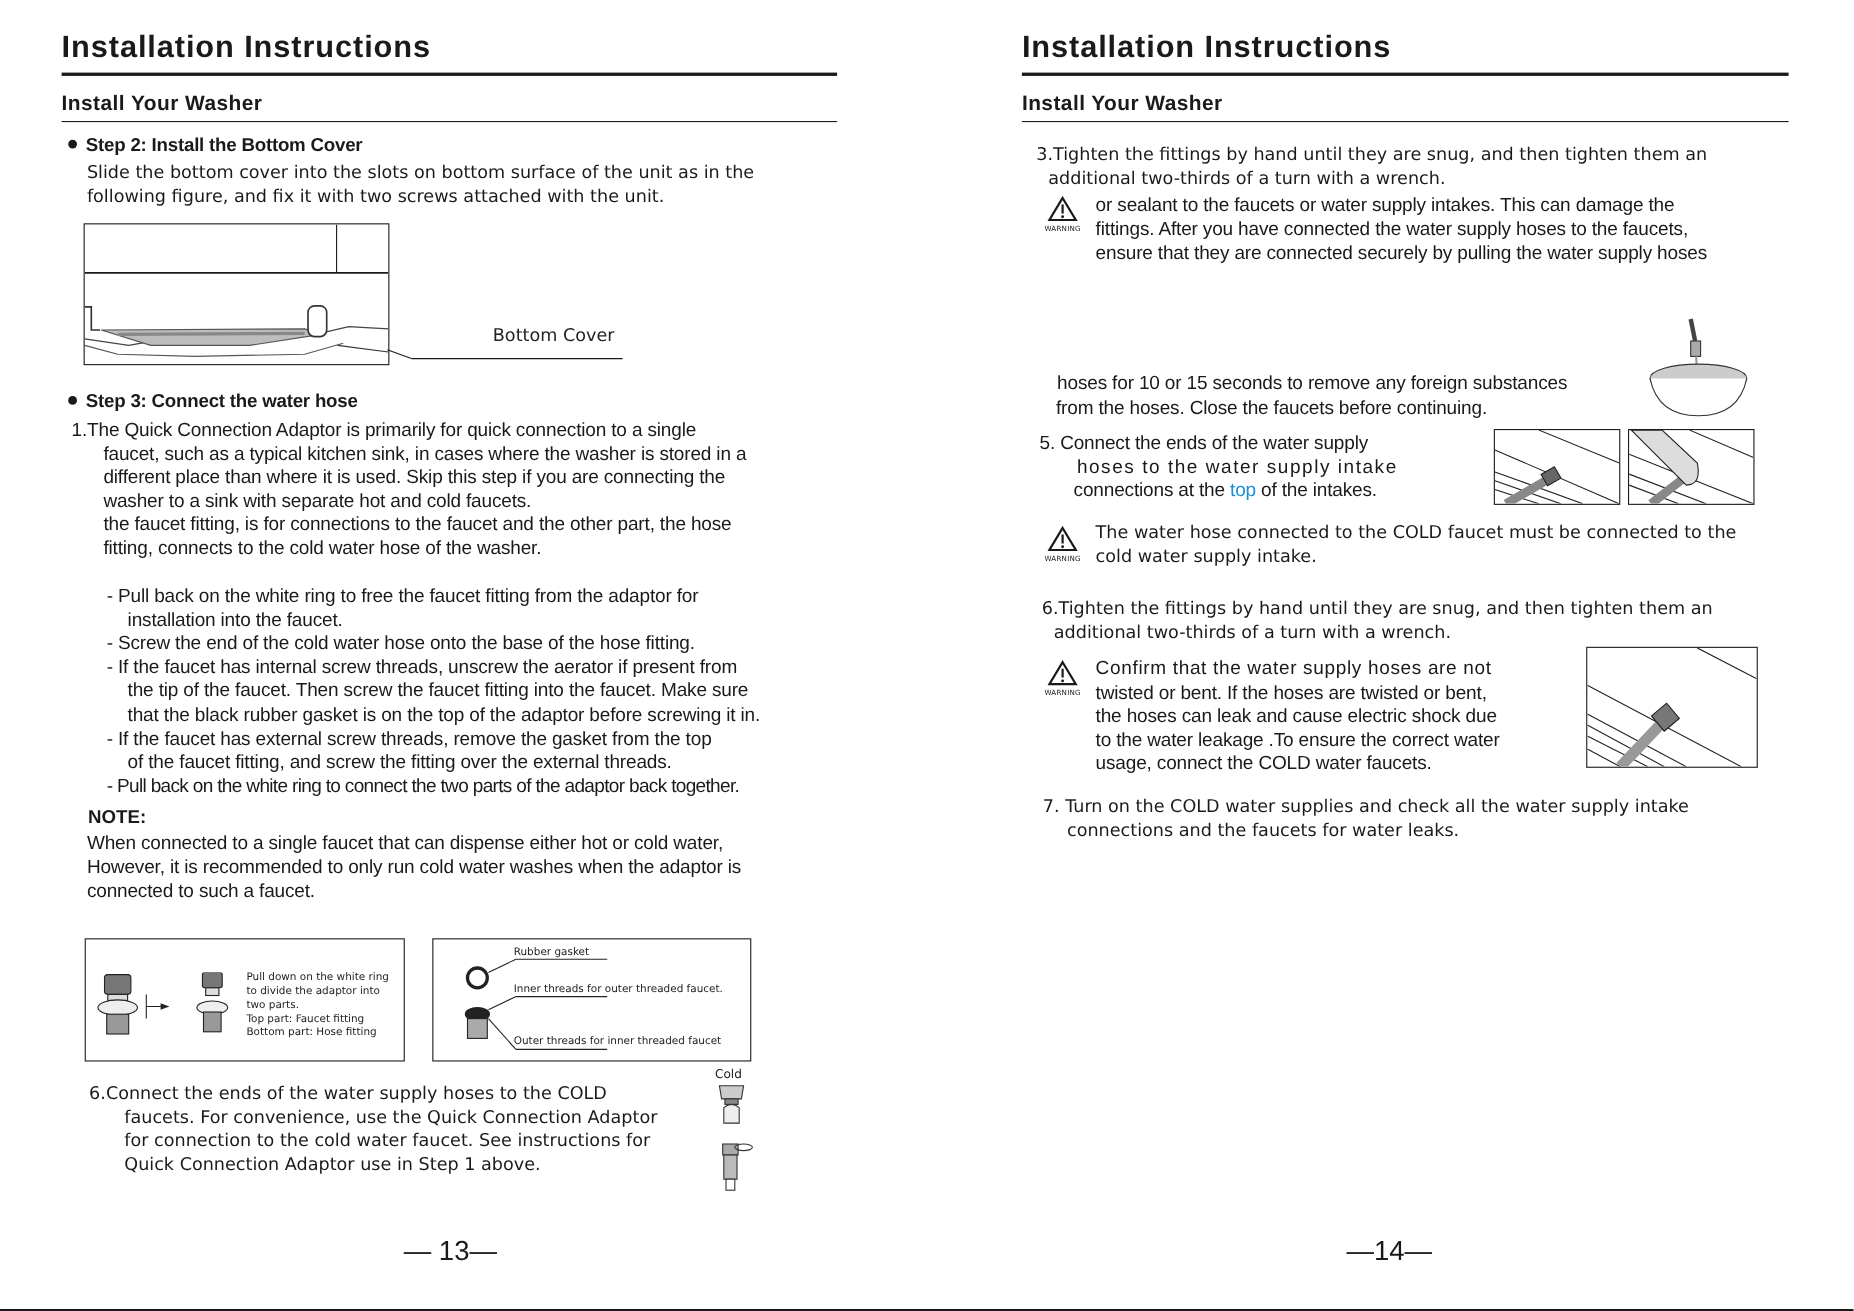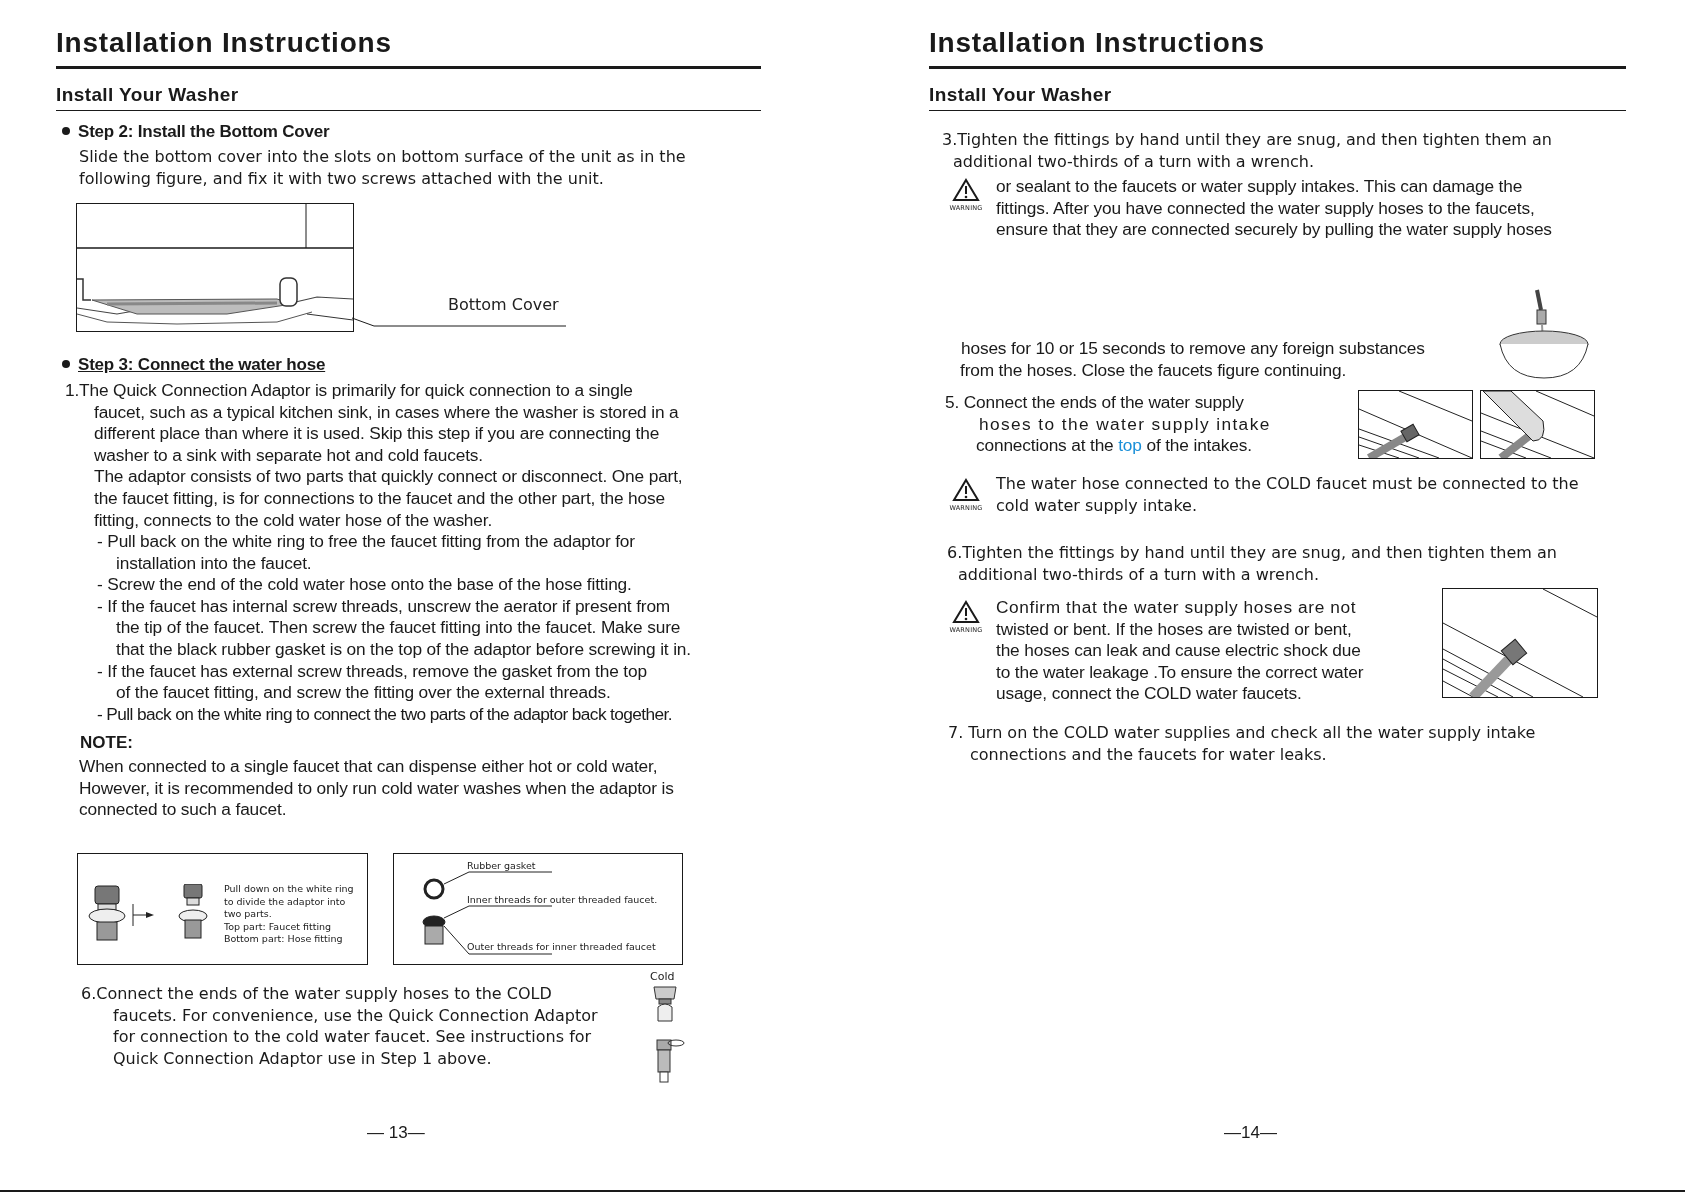--- a/index.html
+++ b/index.html
@@ -18,21 +18,21 @@
   .txt { font-family:"DejaVu Sans","Liberation Sans",sans-serif; font-size:16px; line-height:21.6px; white-space:nowrap; color:#1a1a1a; }
   .txt.cond { font-family:"Liberation Sans",sans-serif; font-size:17.3px; letter-spacing:-0.15px; }
   .line { height:21.6px; }
   .note-head { font-family:"Liberation Sans",sans-serif; font-weight:bold; font-size:17px; }
   .box { position:absolute; border:1.5px solid #1a1a1a; background:#fff; }
   .tiny { font-family:"DejaVu Sans",sans-serif; font-size:9.5px; line-height:12.5px; color:#222; white-space:nowrap; }
   .small-label { font-family:"DejaVu Sans",sans-serif; font-size:16px; color:#222; white-space:nowrap; }
   .warn { position:absolute; width:40px; text-align:center; }
   .warn-label { font-family:"DejaVu Sans",sans-serif; font-size:6.5px; letter-spacing:0.2px; color:#222; display:block; margin-top:-2px;}
   .blue { color:#1a8fd8; }
-  .pagenum { font-family:"Liberation Sans",sans-serif; font-size:17px; color:#1a1a1a; white-space:nowrap; }
+  .pagenum { font-family:"Liberation Sans",sans-serif; font-size:25px; color:#1a1a1a; white-space:nowrap; }
   .bottom-line { position:absolute; left:0; bottom:0; width:1685px; height:2px; background:#1a1a1a; }
 </style>
 </head>
 <body>
 
 <div class="page page-left">
 
   <div class="abs title" style="left:56px;top:27px;">Installation Instructions</div>
   <div class="abs rule-thick" style="left:56px;top:66px;width:705px;"></div>
   <div class="abs subtitle" style="left:56px;top:84px;">Install Your Washer</div>
@@ -58,30 +58,29 @@
       <rect x="203" y="74" width="17" height="28" rx="6" fill="#fff" stroke="#333" stroke-width="1.5"></rect>
       <line x1="230" y1="110" x2="276" y2="116" stroke="#333" stroke-width="1"></line>
     </svg>
   </div>
   <svg class="abs" style="left:352px;top:310px;" width="215" height="20">
     <line x1="0" y1="8" x2="22" y2="16" stroke="#1a1a1a" stroke-width="1"></line>
     <line x1="22" y1="16" x2="214" y2="16" stroke="#1a1a1a" stroke-width="1"></line>
   </svg>
   <div class="abs small-label" style="left:448px;top:295px;">Bottom Cover</div>
 
-  <div class="abs step-head" style="left:62px;top:355px;text-decoration:underline;">
+  <div class="abs step-head" style="left:62px;top:355px;">
     <span class="bullet"></span><span>Step 3: Connect the water hose</span>
   </div>
 
   <div class="abs txt cond" style="left:65px;top:380px;">
     <div class="line">1.The Quick Connection Adaptor is primarily for quick connection to a single</div>
     <div class="line" style="padding-left:29px;">faucet, such as a typical kitchen sink, in cases where the washer is stored in a</div>
     <div class="line" style="padding-left:29px;">different place than where it is used. Skip this step if you are connecting the</div>
     <div class="line" style="padding-left:29px;">washer to a sink with separate hot and cold faucets.</div>
-    <div class="line" style="padding-left:29px;">The adaptor consists of two parts that quickly connect or disconnect. One part,</div>
     <div class="line" style="padding-left:29px;">the faucet fitting, is for connections to the faucet and the other part, the hose</div>
     <div class="line" style="padding-left:29px;">fitting, connects to the cold water hose of the washer.</div>
   </div>
 
   <div class="abs txt cond" style="left:97px;top:531px;">
     <div class="line">-  Pull  back on the white ring to free the faucet fitting from the adaptor for</div>
     <div class="line" style="padding-left:19px;">installation into the faucet.</div>
     <div class="line">-  Screw the end of the cold water hose onto the base of  the hose fitting.</div>
     <div class="line">-  If the faucet has internal screw threads, unscrew the aerator if present from</div>
     <div class="line" style="padding-left:19px;">the tip of the faucet. Then screw the faucet fitting into the faucet. Make sure</div>
@@ -179,21 +178,21 @@
     <span class="warn-label">WARNING</span>
   </div>
   <div class="abs txt cond" style="left:154px;top:176px;">
     <div class="line">or sealant to the faucets or water supply intakes. This can damage the</div>
     <div class="line">fittings. After you have connected the water supply hoses to the faucets,</div>
     <div class="line">ensure that they are connected securely by pulling the water supply hoses</div>
   </div>
 
   <div class="abs txt cond" style="left:119px;top:338px;">
     <div class="line">hoses for 10 or 15 seconds  to remove any foreign substances</div>
-    <div class="line" style="margin-left:-1px;">from the hoses. Close the faucets figure continuing.</div>
+    <div class="line" style="margin-left:-1px;">from the hoses. Close the faucets before continuing.</div>
   </div>
   <svg class="abs" style="left:655px;top:288px;" width="95" height="95">
     <line x1="40" y1="2" x2="44" y2="22" stroke="#444" stroke-width="4"></line>
     <rect x="40" y="22" width="9" height="14" fill="#aaa" stroke="#333"></rect>
     <line x1="45" y1="36" x2="46" y2="58" stroke="#999" stroke-width="2"></line>
     <ellipse cx="47" cy="56" rx="44" ry="13" fill="#ccc" stroke="#333"></ellipse>
     <path d="M3 56 Q10 90 47 90 Q84 90 91 56" fill="#fff" stroke="#333"></path>
   </svg>
 
   <div class="abs txt cond" style="left:103px;top:392px;">

